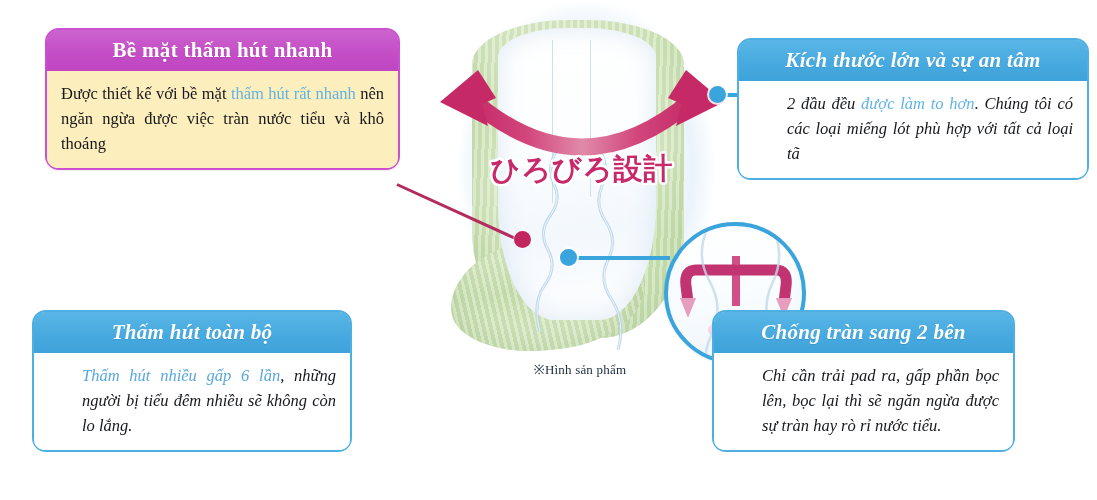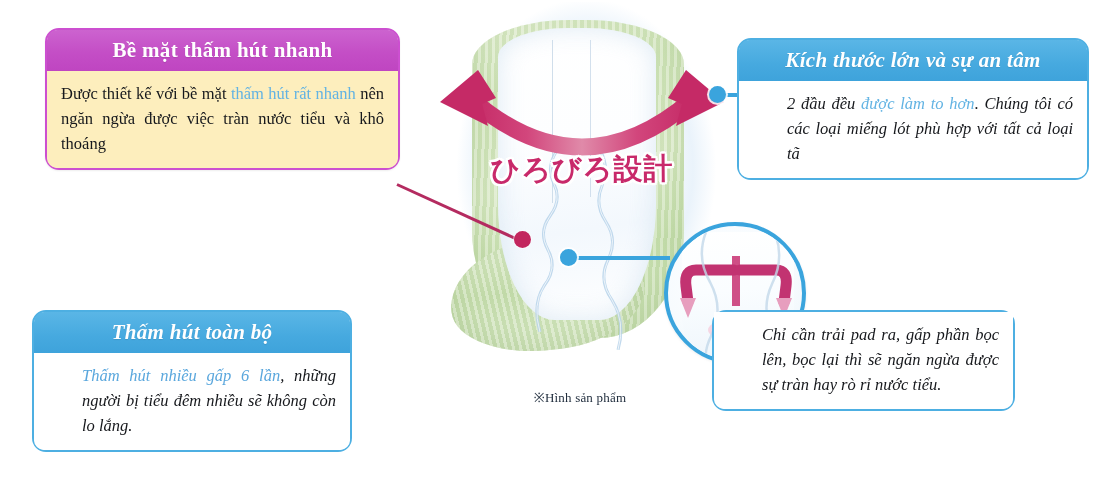--- a/index.html
+++ b/index.html
@@ -117,21 +117,20 @@
 
   .photo-caption {
     position: absolute;
     left: 420px; top: 360px;
     width: 320px;
     text-align: center;
     font-family: "Liberation Serif", serif;
     font-size: 13px;
     color: #1d2a3a;
     letter-spacing: .2px;
-    margin-top: 28px;
   }
 
   
   .card {
     position: absolute;
     border-radius: 13px;
     overflow: visible;
   }
   .card .hd {
     border-radius: 12px 12px 0 0;
@@ -324,18 +323,19 @@
   </div>
 
   <div class="card card-blue" id="card-absorb">
     <div class="hd">Thấm hút toàn bộ</div>
     <div class="bd">
       <span class="hl-blue2">Thấm hút nhiều gấp 6 lần</span><span>, những người bị tiểu đêm nhiều sẽ không còn lo lắng.</span>
     </div>
   </div>
 
   <div class="card card-blue" id="card-side">
+    <div class="hd">Chống tràn sang 2 bên</div>
     <div class="bd">
       <span>Chỉ cần trải pad ra, gấp phần bọc lên, bọc lại thì sẽ ngăn ngừa được sự tràn hay rò rỉ nước tiểu.</span>
     </div>
   </div>
 
 </div>
 
 </body></html>

